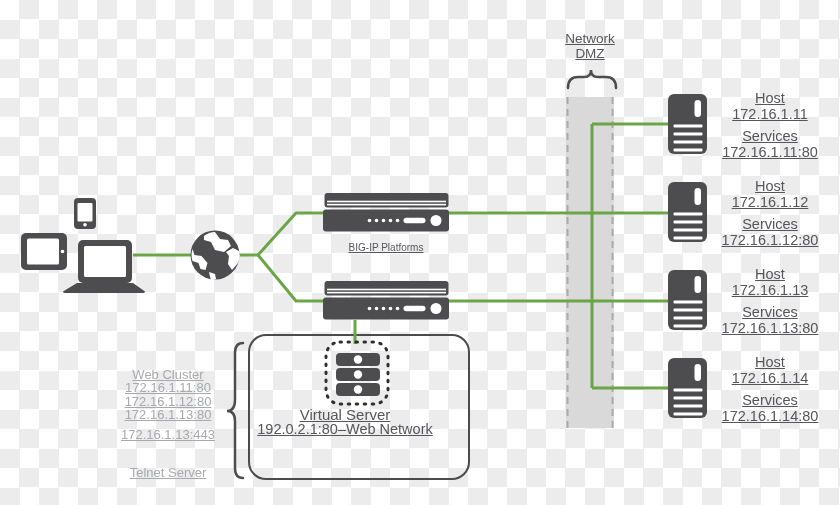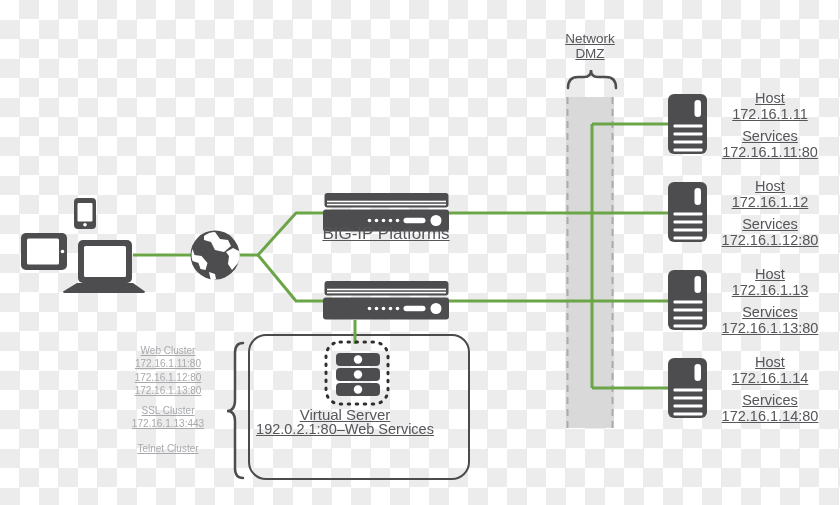--- a/index.html
+++ b/index.html
@@ -8,24 +8,24 @@
     width:840px;height:505px;
     overflow:hidden;
     font-family:"Liberation Sans", sans-serif;
     background-image:conic-gradient(#ececec 25%, #ffffff 0 50%, #ececec 0 75%, #ffffff 0);
     background-size:39px 39px;
   }
   .layer{position:absolute;left:0;top:0;}
   .txt{position:absolute;text-align:center;color:#55565A;text-decoration:underline;}
   .txt-light{color:#A7A9AC;}
   .dmz-label{left:540px;top:32px;width:100px;font-size:13.5px;line-height:14.5px;}
-  .bigip-label{left:306px;top:224px;width:160px;font-size:17px;}
+  .bigip-label{left:306px;top:242px;width:160px;font-size:10px;}
   .host-block{left:690px;width:160px;font-size:14.5px;line-height:16px;}
   .host-gap{height:6px;}
-  .cluster-block{left:98px;width:140px;font-size:10px;line-height:13.4px;}
+  .cluster-block{left:98px;width:140px;font-size:13px;line-height:13.4px;margin-top:24px;}
   .vs-box{
     position:absolute;left:248px;top:334px;width:218px;height:142px;
     border:2.5px solid #4A4B4D;border-radius:18px;background:transparent;
   }
   .vs-text{left:250px;top:407px;width:190px;font-size:14.5px;line-height:15.2px;}
   .vs-title{font-size:15px;}
   svg{display:block;}
 </style>
 </head>
 <body>
@@ -190,25 +190,24 @@
     <div>172.16.1.14:80</div>
   </div>
 
   <div class="txt txt-light cluster-block" style="top:344px;">
     <div>Web Cluster</div>
     <div>172.16.1.11:80</div>
     <div>172.16.1.12:80</div>
     <div>172.16.1.13:80</div>
   </div>
   <div class="txt txt-light cluster-block" style="top:404px;">
-    <div>SSL Cluster</div>
     <div>172.16.1.13:443</div>
   </div>
   <div class="txt txt-light cluster-block" style="top:442px;">
-    <div>Telnet Cluster</div>
+    <div>Telnet Server</div>
   </div>
 
   <div class="txt vs-text">
     <div class="vs-title">Virtual Server</div>
-    <div>192.0.2.1:80–Web Services</div>
+    <div>192.0.2.1:80–Web Network</div>
   </div>
 
 </div>
 
 </body></html>

